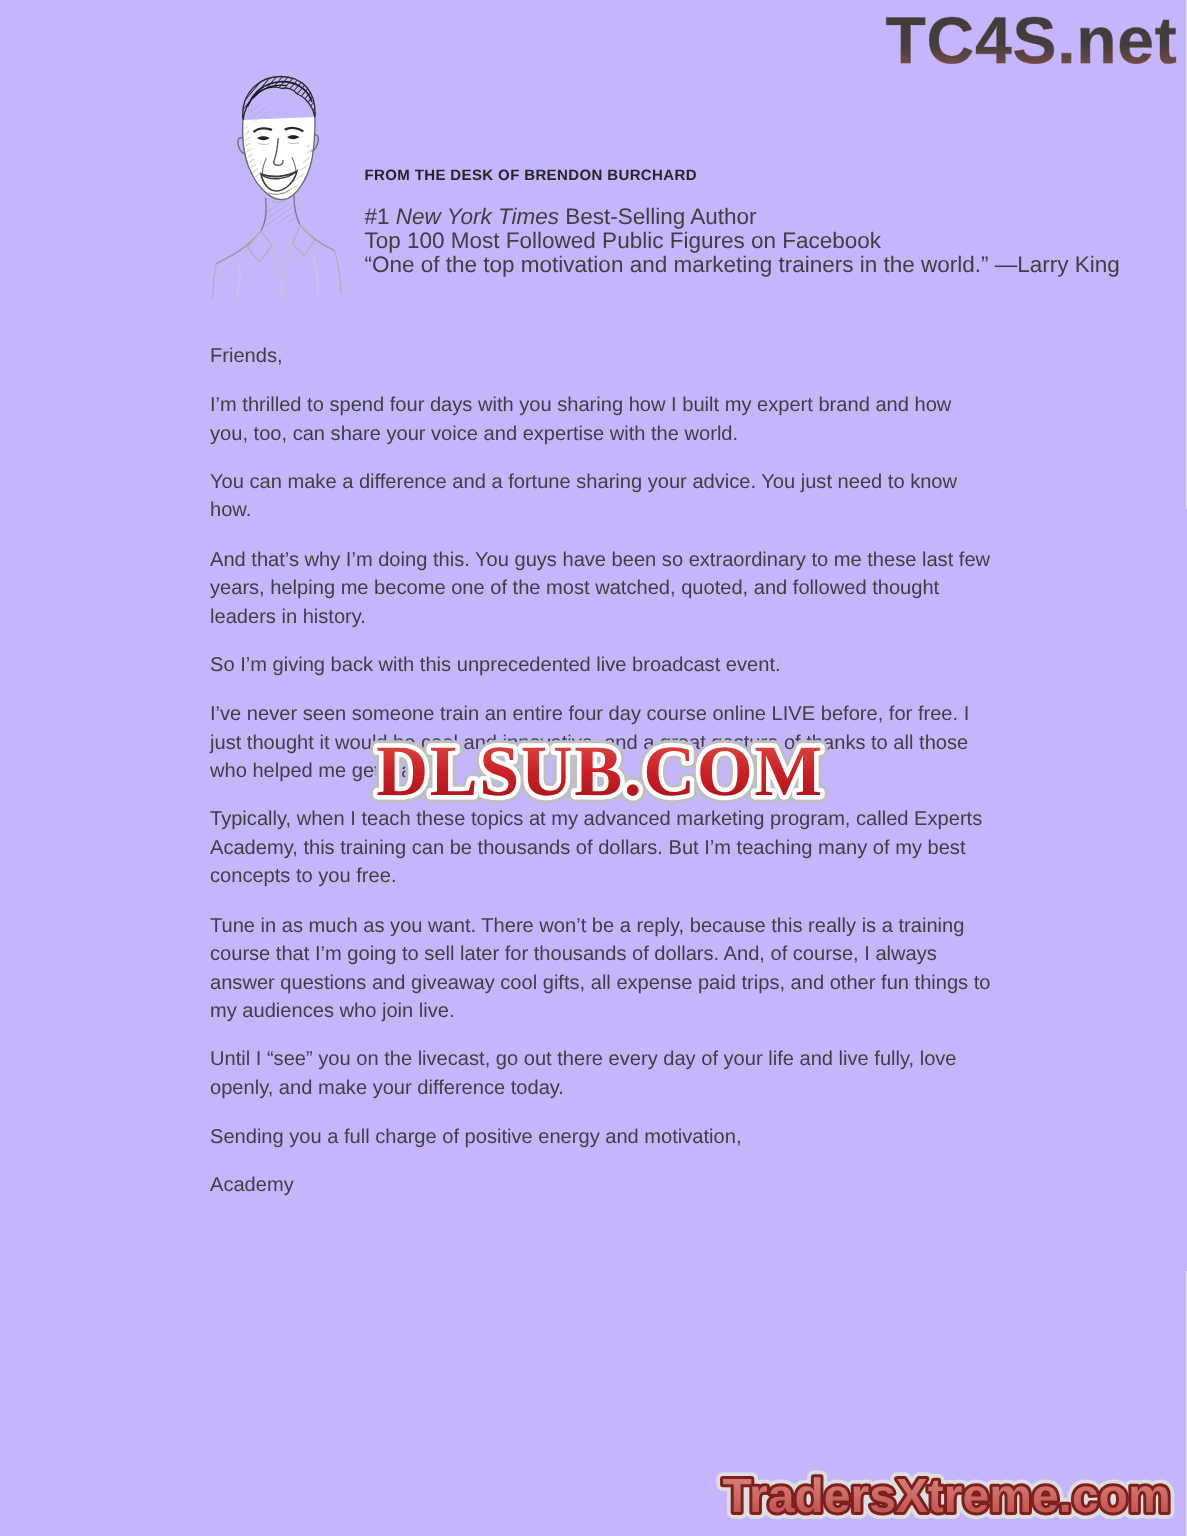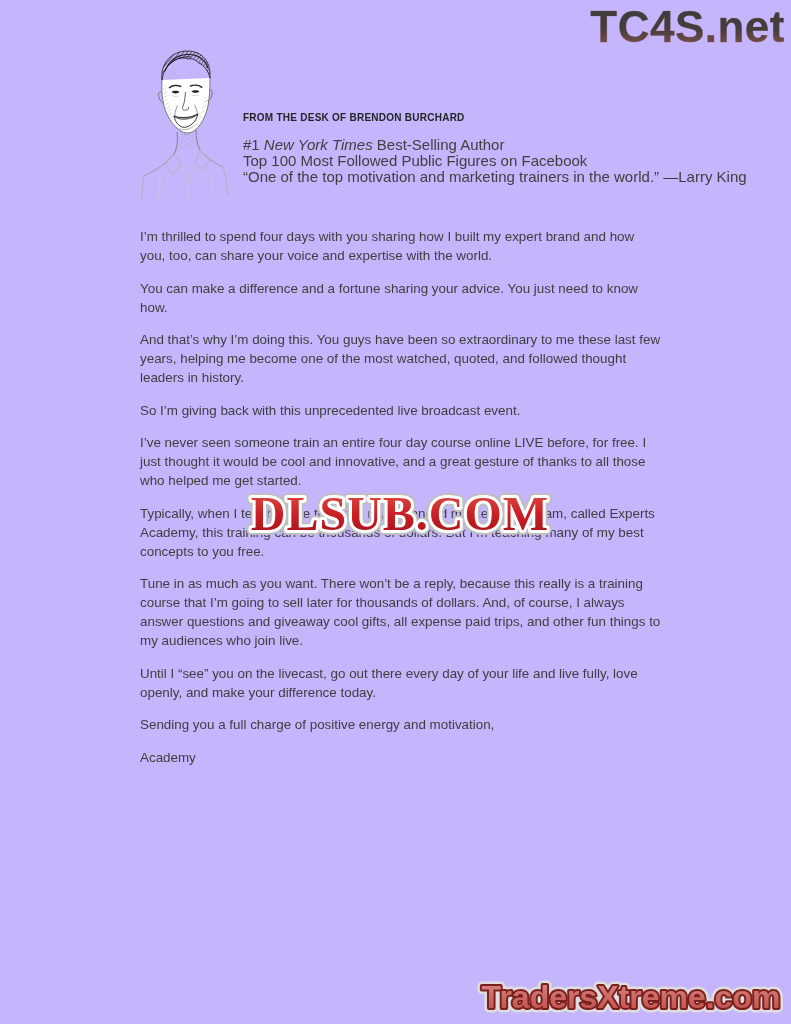--- a/index.html
+++ b/index.html
@@ -110,20 +110,21 @@
   <div class="masthead">
     <div class="title">FROM THE DESK OF BRENDON BURCHARD</div>
     <div class="creds">
       <div><span>#1 </span><span class="it">New York Times</span><span> Best-Selling Author</span></div>
       <div>Top 100 Most Followed Public Figures on Facebook</div>
       <div>“One of the top motivation and marketing trainers in the world.” —Larry King</div>
     </div>
   </div>
 
   <div class="letter">
+    <p>Friends,</p>
     <p>I’m thrilled to spend four days with you sharing how I built my expert brand and how you, too, can share your voice and expertise with the world.</p>
     <p>You can make a difference and a fortune sharing your advice. You just need to know how.</p>
     <p>And that’s why I’m doing this. You guys have been so extraordinary to me these last few years, helping me become one of the most watched, quoted, and followed thought leaders in history.</p>
     <p>So I’m giving back with this unprecedented live broadcast event.</p>
     <p>I’ve never seen someone train an entire four day course online LIVE before, for free. I just thought it would be cool and innovative, and a great gesture of thanks to all those who helped me get started.</p>
     <p>Typically, when I teach these topics at my advanced marketing program, called Experts Academy, this training can be thousands of dollars. But I’m teaching many of my best concepts to you free.</p>
     <p>Tune in as much as you want. There won’t be a reply, because this really is a training course that I’m going to sell later for thousands of dollars. And, of course, I always answer questions and giveaway cool gifts, all expense paid trips, and other fun things to my audiences who join live.</p>
     <p>Until I “see” you on the livecast, go out there every day of your life and live fully, love openly, and make your difference today.</p>
     <p>Sending you a full charge of positive energy and motivation,</p>
     <p>Academy</p>

